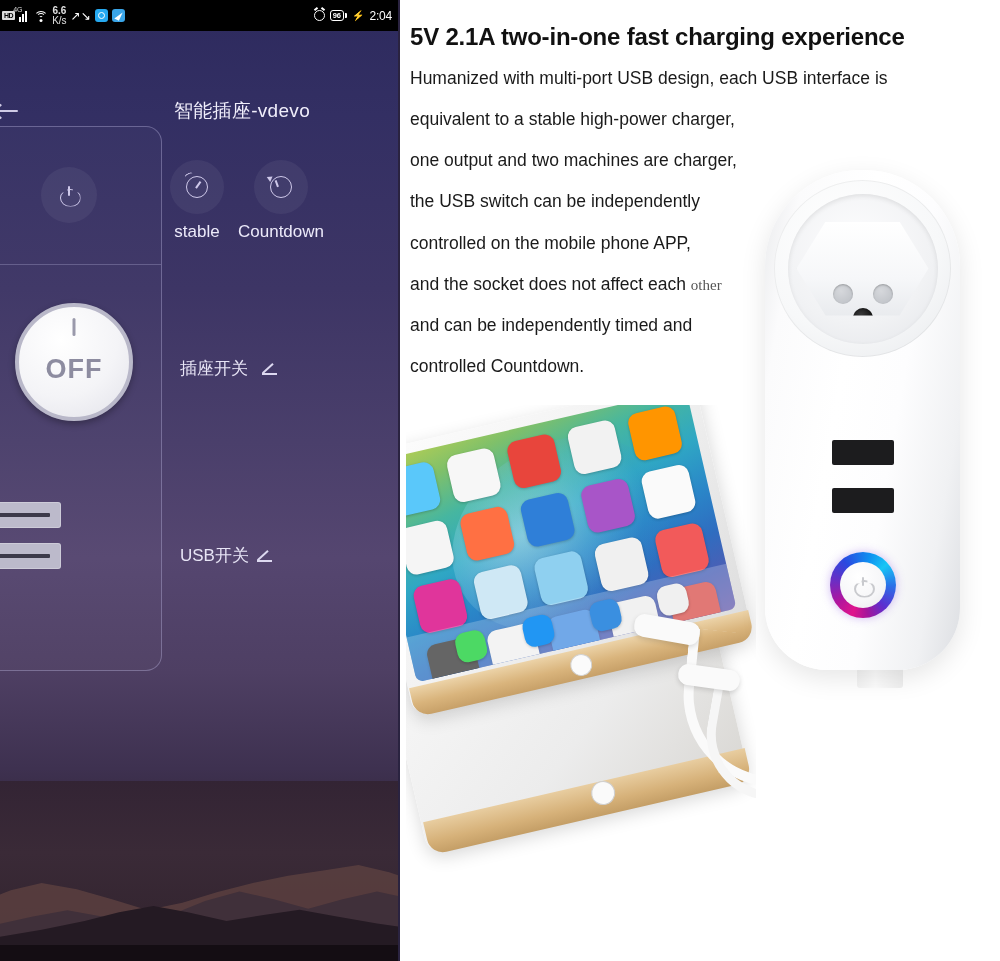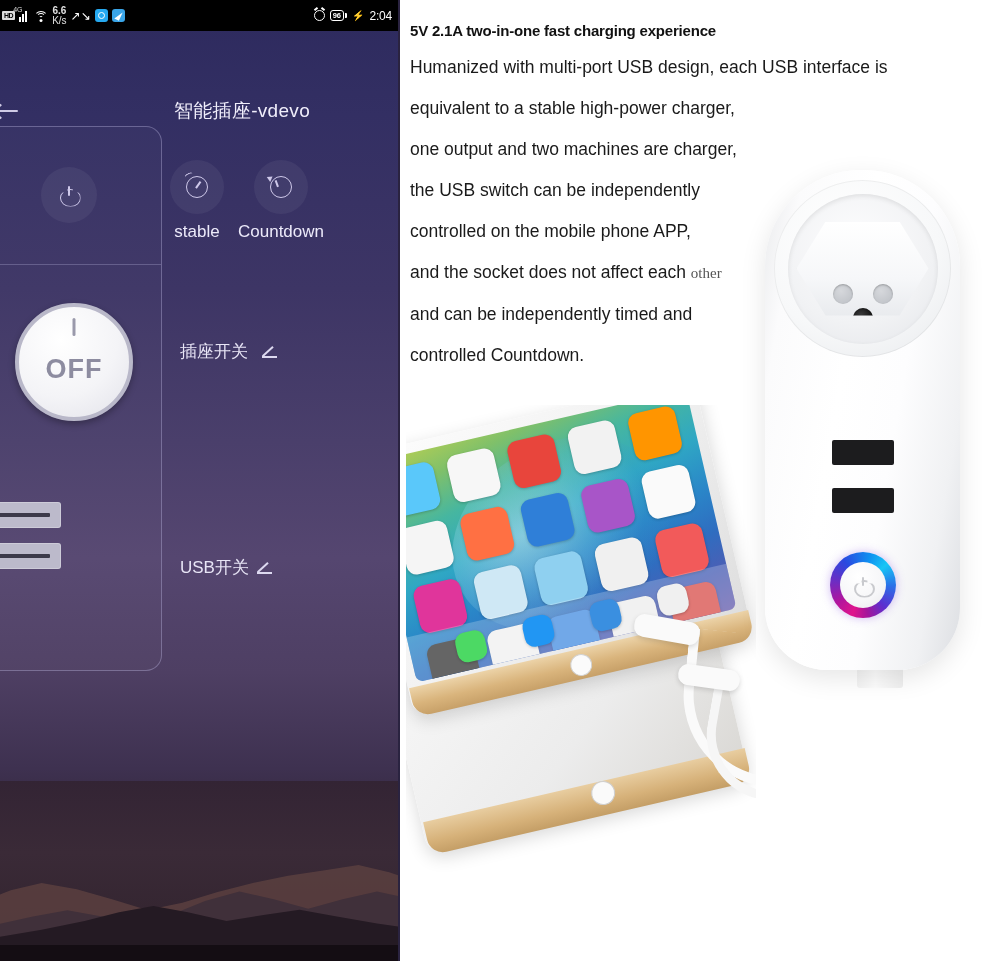--- a/index.html
+++ b/index.html
@@ -242,30 +242,30 @@
     width:15px; height:13px; position:relative;
   }
   .rowlabel .edit::before {
     content:""; position:absolute; left:0; bottom:0; width:15px;height:1.6px;
     background:#ddd9f0;
   }
   .rowlabel .edit::after {
     content:""; position:absolute; left:1px; bottom:1px; width:14px;height:1.6px;
     background:#ddd9f0; transform-origin: left bottom; transform: rotate(-42deg);
   }
-  #socket-row { top: 340px; gap: 14px; }
-  #usb-row { top: 556px; }
+  #socket-row { top: 357px; gap: 14px; }
+  #usb-row { top: 544px; }
 
   
   .right {
     position:absolute; left:402px; top:0; width:598px; height:961px;
     background:#fff; padding: 22px 16px 0 8px;
   }
   .headline {
-    font-size:15px; font-weight:bold; color:#111; letter-spacing:-.2px;
+    font-size:24px; font-weight:bold; color:#111; letter-spacing:-.2px;
     line-height:1.25; margin-bottom:6px;
   }
   .para { position:relative; z-index:3; }
   .para p {
     font-size:17.5px; color:#1a1a1a; line-height:2.35; white-space:nowrap;
   }
   .para p .serif { font-family:"Liberation Serif", serif; font-size:15px; color:#555; }
 
   
   .socket-photo {

